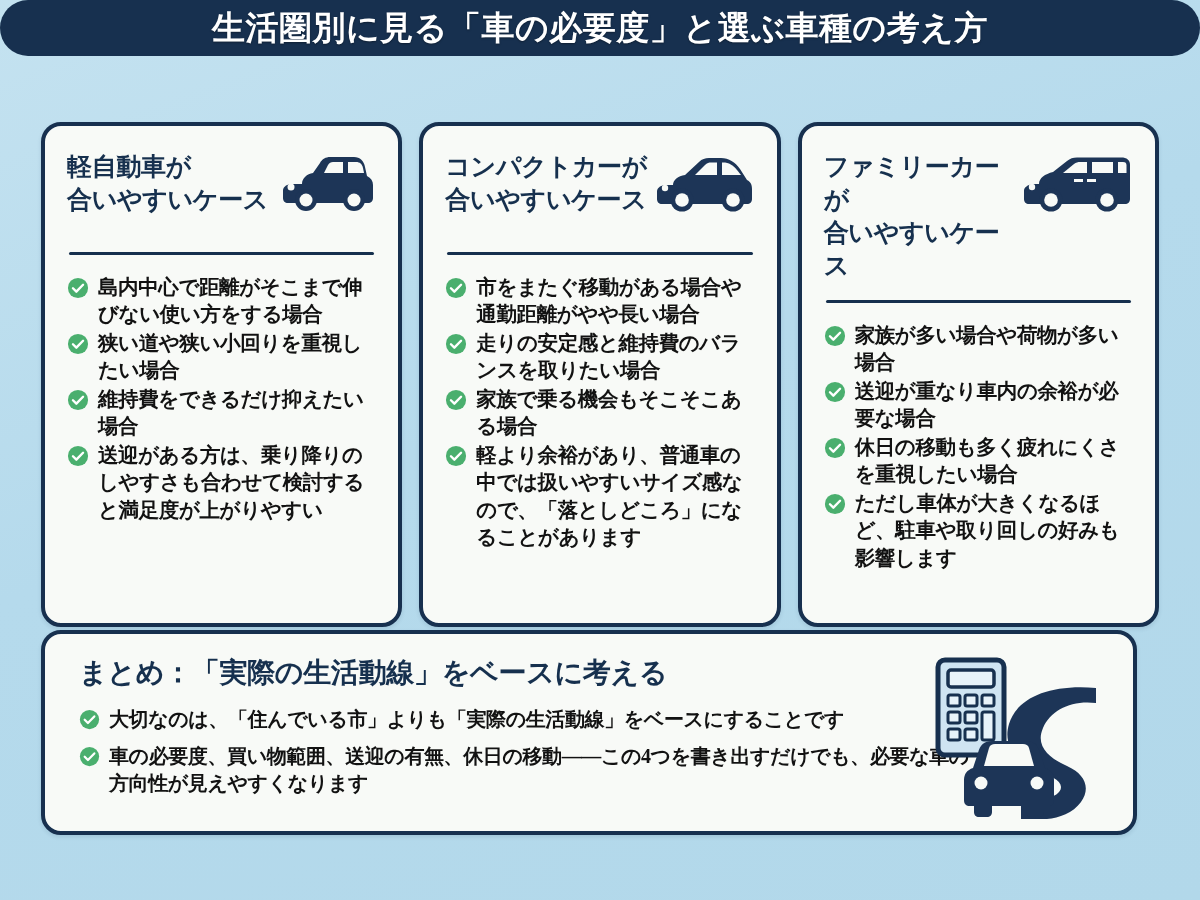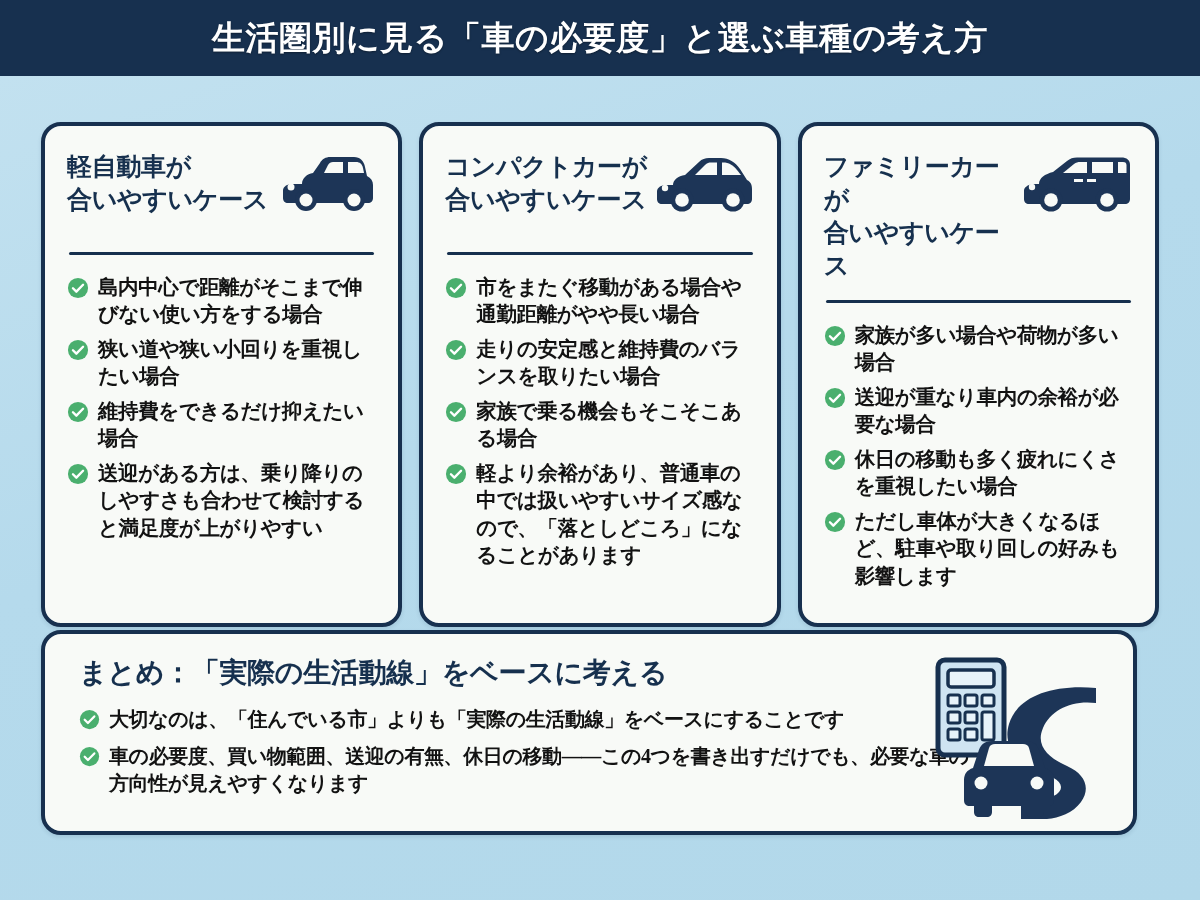--- a/index.html
+++ b/index.html
@@ -20,25 +20,26 @@
     background: linear-gradient(160deg, #c4e2f0 0%, #b5daec 45%, #b2d8ea 100%);
     box-sizing: border-box;
     overflow: hidden;
   }
 
   
   .header-bar {
     position: absolute;
     top: 0; left: 0;
     width: 1200px;
-    height: 76px;
+    height: 56px;
     background: #17304f;
     display: flex;
     align-items: center;
     justify-content: center;
+    border-radius: 30px;
   }
   .header-title {
     color: #ffffff;
     font-size: 33px;
     font-weight: bold;
     letter-spacing: 0.5px;
     text-shadow: 0 1px 2px rgba(0,0,0,0.35);
     white-space: nowrap;
   }
 
@@ -84,21 +85,21 @@
   }
   .divider {
     height: 3px;
     background: #16304e;
     margin: 18px 2px 18px 2px;
     border-radius: 2px;
   }
   .bullets {
     display: flex;
     flex-direction: column;
-    gap: 7px;
+    gap: 1px;
   }
   .bullet {
     display: flex;
     align-items: flex-start;
     gap: 9px;
   }
   .check {
     flex: 0 0 auto;
     width: 22px;
     height: 22px;

